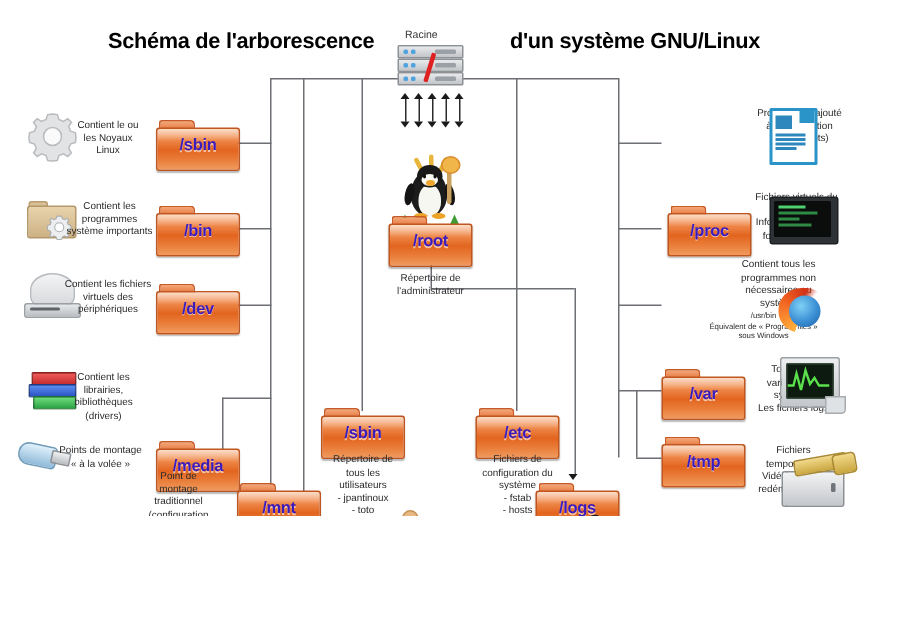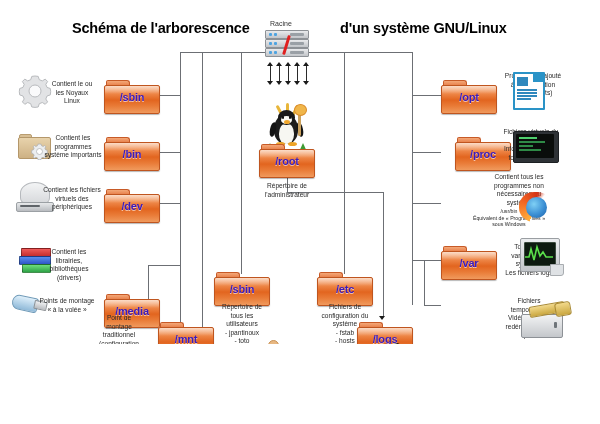--- a/index.html
+++ b/index.html
@@ -375,39 +375,34 @@
       <div style="position:absolute;left:11px;top:18px;width:6px;height:3px;border-radius:50%;background:#eda327;"></div>
       <div style="position:absolute;left:0;top:16px;width:0;height:0;border-left:4px solid transparent;border-right:4px solid transparent;border-bottom:8px solid #3f9c35;"></div>
       <div style="position:absolute;left:13px;top:16px;width:0;height:0;border-left:4px solid transparent;border-right:4px solid transparent;border-bottom:8px solid #3f9c35;"></div>
     </div>
   </div>
   <div class="cap c" style="left:432px;top:358px;width:72px;white-space:pre-line;">Programmes
 accessibles
 seulement par
 l'administrateur</div>
 
-  <div class="folder" style="left:441px;top:80px;">
-    <div class="tab"></div>
-    <div class="body"></div>
-    <div class="nm">/opt</div>
-  </div>
   <div class="cap c" style="left:494px;top:72px;width:78px;white-space:pre-line;">Programme rajouté
 à la distribution
 (hors dépôts)</div>
   <div id="doc">
     <div class="docpage"></div>
     <div class="docfold"></div>
     <div class="docpic" style="left:4px;top:5px;width:11px;height:9px;"></div>
     <div class="docline" style="left:4px;top:17px;width:20px;"></div>
     <div class="docline" style="left:4px;top:20px;width:20px;"></div>
     <div class="docline" style="left:4px;top:23px;width:20px;"></div>
     <div class="docline" style="left:4px;top:26px;width:14px;"></div>
   </div>
 
-  <div class="folder" style="left:455px;top:137px;">
+  <div class="folder" style="left:445px;top:137px;">
     <div class="tab"></div>
     <div class="body"></div>
     <div class="nm">/proc</div>
   </div>
   <div class="cap c" style="left:492px;top:128px;width:78px;white-space:pre-line;">Fichiers virtuels du
 système
 Informations sur le
 fonctionnement</div>
   <div class="ic" style="left:513px;top:131px;width:44px;height:30px;">
     <div class="mon" style="left:0;top:0;width:44px;height:30px;background:#2e3236;border:1px solid #1c1f22;"></div>
@@ -441,20 +436,25 @@
 Les fichiers logs</div>
   <div class="ic" style="left:520px;top:238px;width:42px;height:38px;">
     <div class="mon" style="left:0;top:0;width:38px;height:32px;background:linear-gradient(180deg,#eceef0,#c3c6ca);border:1px solid #9a9ea2;"></div>
     <div class="monscr" style="left:4px;top:4px;width:30px;height:22px;background:#0d1a10;border:1px solid #3a4a3d;"></div>
     <svg style="position:absolute;left:5px;top:5px;" width="28" height="20" viewBox="0 0 28 20">
       <polyline points="0,14 4,14 6,6 9,17 12,4 15,13 18,9 21,14 28,14" fill="none" stroke="#5ae04a" stroke-width="1.6"></polyline>
     </svg>
     <div style="position:absolute;left:30px;top:26px;width:12px;height:10px;background:#dfe2e5;border:1px solid #a8acb0;border-radius:0 0 3px 0;"></div>
   </div>
 
+  <div class="folder" style="left:441px;top:291px;">
+    <div class="tab"></div>
+    <div class="body"></div>
+    <div class="nm">/tmp</div>
+  </div>
   <div class="cap c" style="left:496px;top:297px;width:66px;white-space:pre-line;">Fichiers
 temporaires.
 Vidé à chaque
 redémarrage ou
 pas</div>
   <div class="ic" style="left:517px;top:300px;width:56px;height:40px;">
     <div class="hdd" style="left:4px;top:14px;width:40px;height:22px;"></div>
     <div class="hddled" style="left:37px;top:22px;"></div>
     <div class="broom" style="left:12px;top:4px;width:34px;height:9px;transform:rotate(-10deg);"></div>
     <div class="broom" style="left:38px;top:2px;width:14px;height:12px;border-radius:3px;transform:rotate(-10deg);"></div>

